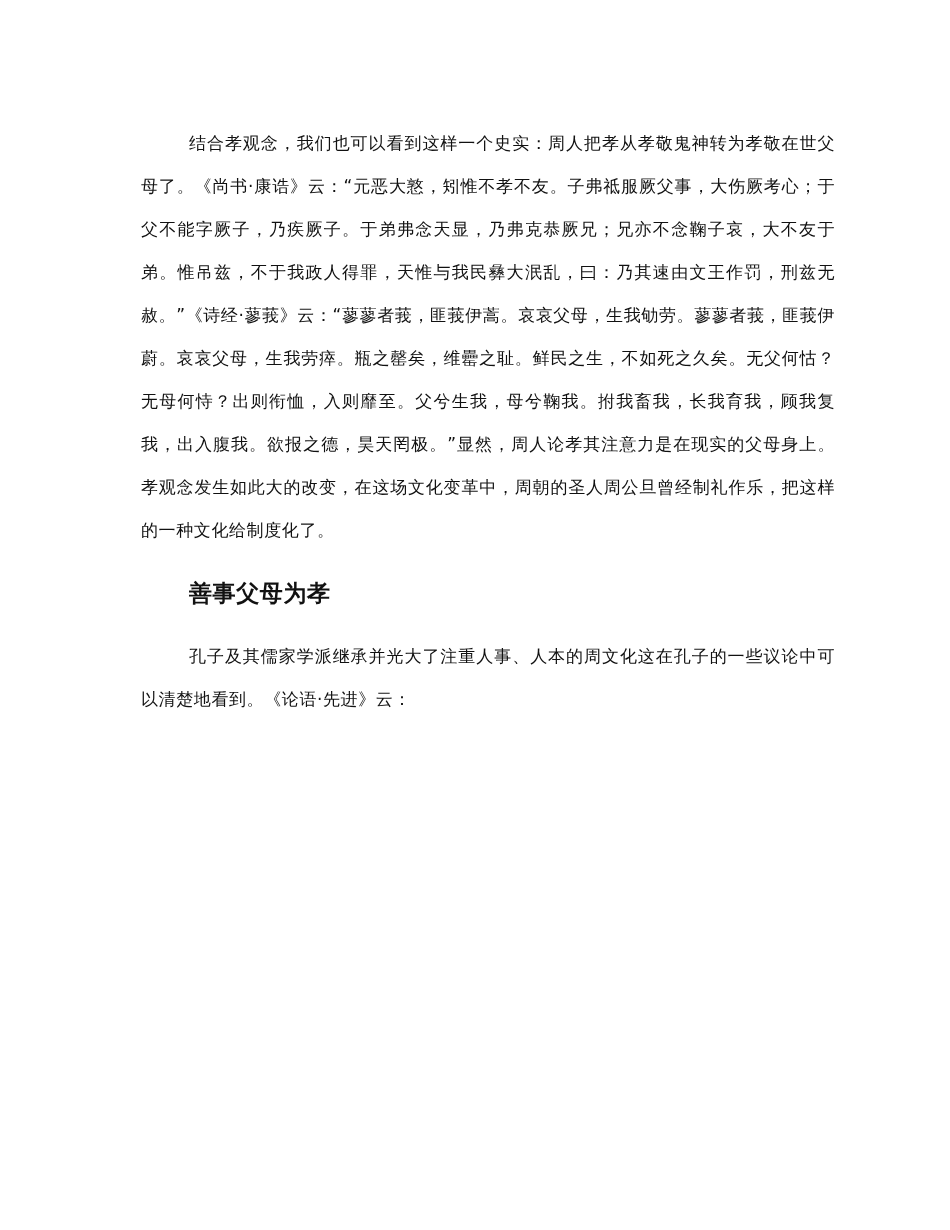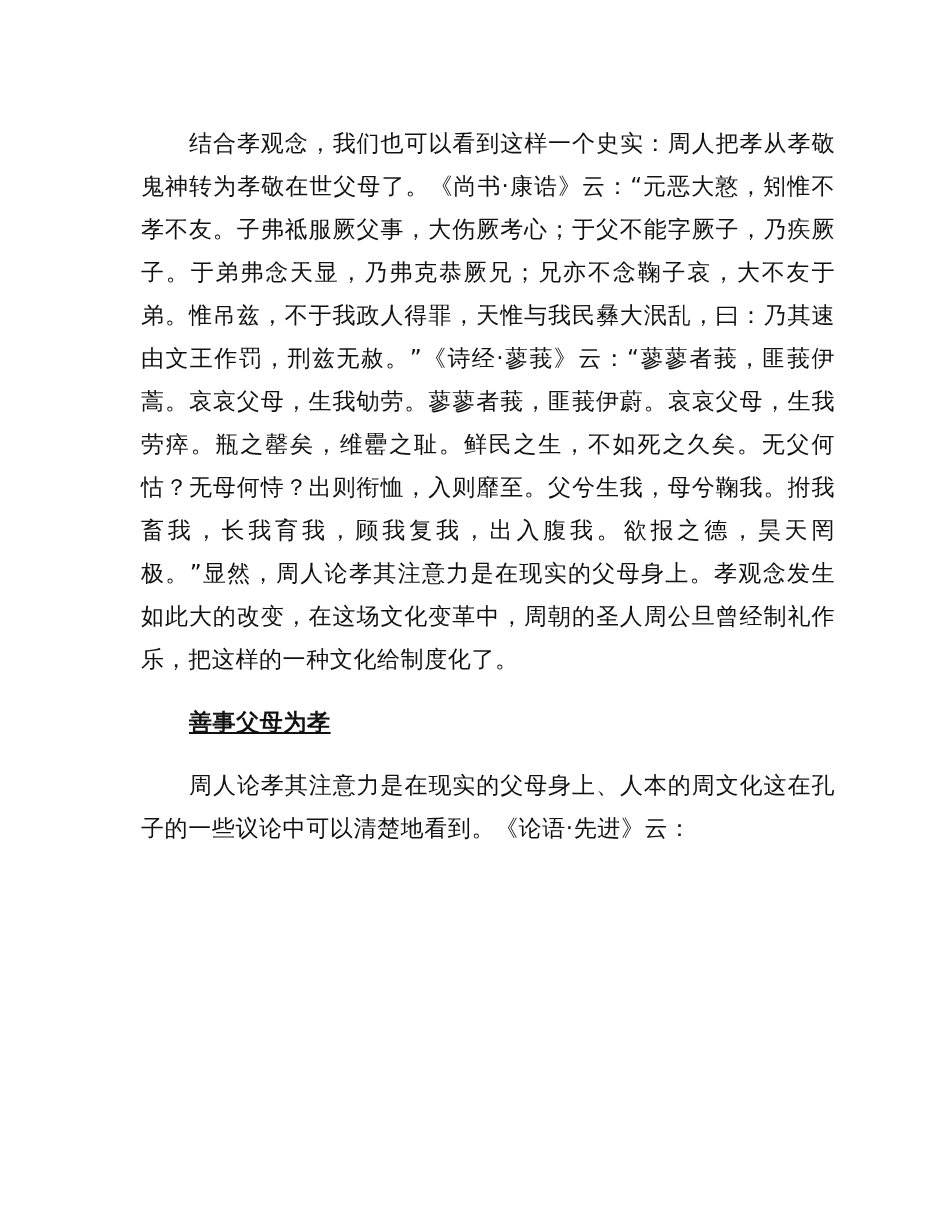--- a/index.html
+++ b/index.html
@@ -15,39 +15,38 @@
       font-family: "DejaVu Sans", "Liberation Sans", sans-serif;
       color: #111111;
     }
     .page {
       position: absolute;
       left: 141px;
       top: 122px;
       width: 694px;
     }
     .para {
-      font-size: 23px;
+      font-size: 17px;
       line-height: 43px;
       margin: 0;
       text-indent: 48px;
       text-align: justify;
       letter-spacing: 0.6px;
       word-break: break-all;
     }
     .p1 { margin-bottom: 20px; }
     .p2 { margin-bottom: 19px; }
     .heading {
       font-size: 23px;
       line-height: 43px;
       margin: 0 0 20px 0;
       text-indent: 48px;
       letter-spacing: 0.6px;
-      text-decoration: underline;
     }
   </style>
 </head>
 <body>
 
 <div class="page">
   <p class="para p1">结合孝观念，我们也可以看到这样一个史实：周人把孝从孝敬鬼神转为孝敬在世父母了。《尚书·康诰》云：“元恶大憝，矧惟不孝不友。子弗祗服厥父事，大伤厥考心；于父不能字厥子，乃疾厥子。于弟弗念天显，乃弗克恭厥兄；兄亦不念鞠子哀，大不友于弟。惟吊兹，不于我政人得罪，天惟与我民彝大泯乱，曰：乃其速由文王作罚，刑兹无赦。”《诗经·蓼莪》云：“蓼蓼者莪，匪莪伊蒿。哀哀父母，生我劬劳。蓼蓼者莪，匪莪伊蔚。哀哀父母，生我劳瘁。瓶之罄矣，维罍之耻。鲜民之生，不如死之久矣。无父何怙？无母何恃？出则衔恤，入则靡至。父兮生我，母兮鞠我。拊我畜我，长我育我，顾我复我，出入腹我。欲报之德，昊天罔极。”显然，周人论孝其注意力是在现实的父母身上。孝观念发生如此大的改变，在这场文化变革中，周朝的圣人周公旦曾经制礼作乐，把这样的一种文化给制度化了。</p>
   <h3 class="heading">善事父母为孝</h3>
-  <p class="para">周人论孝其注意力是在现实的父母身上、人本的周文化这在孔子的一些议论中可以清楚地看到。《论语·先进》云：</p>
+  <p class="para">孔子及其儒家学派继承并光大了注重人事、人本的周文化这在孔子的一些议论中可以清楚地看到。《论语·先进》云：</p>
 </div>
 
 </body></html>

